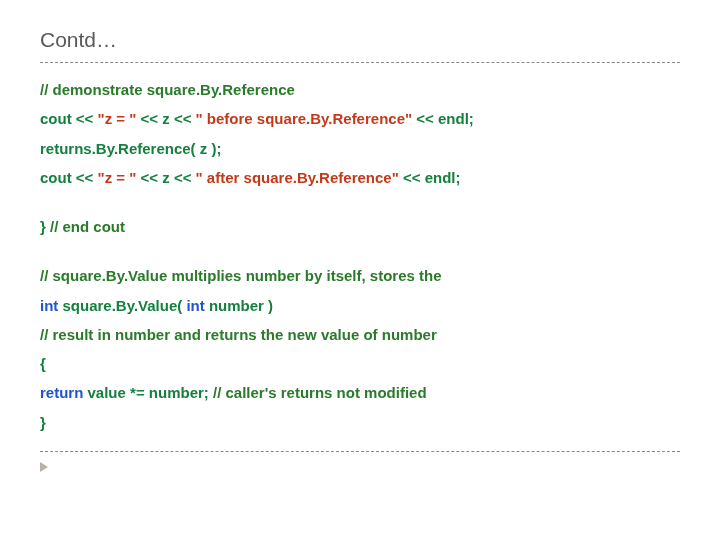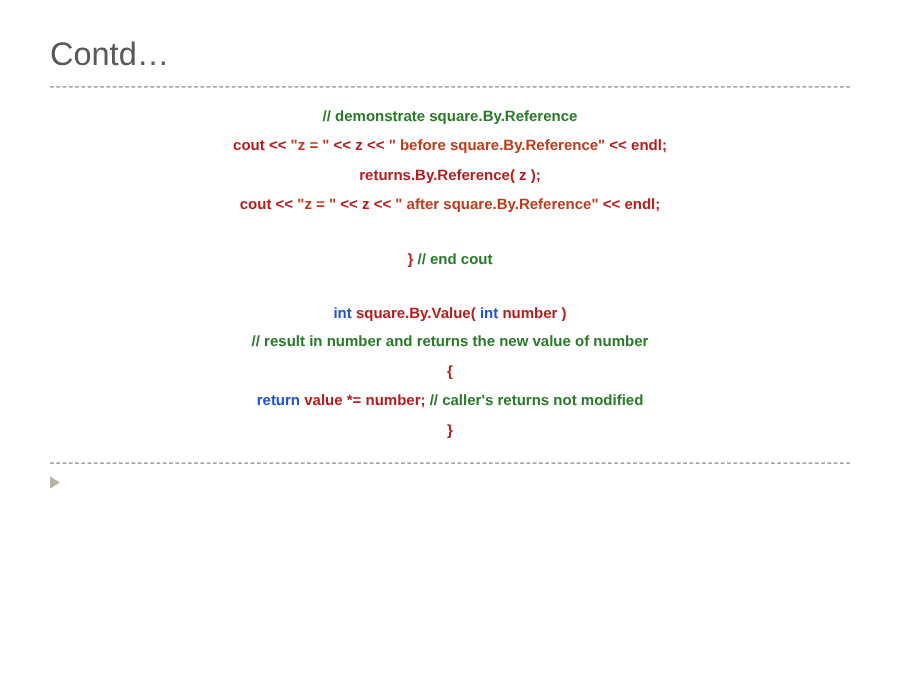--- a/index.html
+++ b/index.html
@@ -4,38 +4,38 @@
 <style>
   * { margin:0; padding:0; box-sizing:border-box; }
   body {
     width:720px; height:540px;
     background:#fff;
     font-family:Arial, Helvetica, sans-serif;
     padding:28px 40px 10px 40px;
     position:relative;
   }
   .title {
-    font-size:26px;
+    font-size:21px;
     color:#595959;
     font-weight:400;
     margin-bottom:10px;
   }
   .dash {
     border:none;
     border-top:1px dashed #888;
     margin:2px 0 12px 0;
   }
   .dash2 {
     border:none;
     border-top:1px dashed #888;
     margin-top:14px;
   }
-  .code { font-size:12px; line-height:1.95;text-align:center; }
+  .code { font-size:15px; line-height:1.95; }
   .code p { margin:0; }
-  .b  { font-weight:700; color:#b91c1c; }
+  .b  { font-weight:700; color:#15803d; }
   .cm { font-weight:700; color:#2a7a2a; }
   .bl { font-weight:700; color:#1f55cc; }
   .rd { font-weight:700; color:#c23a1a; }
   .bullet {
     display:inline-block;
     width:0; height:0;
     border-top:5px solid transparent;
     border-bottom:5px solid transparent;
     border-left:8px solid #b9b3a5;
     margin-top:10px;
@@ -51,20 +51,21 @@
 <hr class="dash">
 
 <div class="code">
   <p><span class="cm"> // demonstrate square.By.Reference</span></p>
   <p><span class="b">cout &lt;&lt; </span><span class="rd">"z = " </span><span class="b">&lt;&lt; z &lt;&lt; </span><span class="rd">" before square.By.Reference"</span><span class="b"> &lt;&lt; endl;</span></p>
   <p><span class="b">returns.By.Reference( z );</span></p>
   <p><span class="b">cout &lt;&lt; </span><span class="rd">"z = " </span><span class="b">&lt;&lt; z &lt;&lt; </span><span class="rd">" after square.By.Reference"</span><span class="b"> &lt;&lt; endl;</span></p>
   <div class="spacer"></div>
   <p><span class="b">} </span><span class="cm">// end cout</span></p>
   <div class="spacer"></div>
+  <p><span class="cm">// square.By.Value multiplies number by itself, stores the</span></p>
   <p><span class="bl">int</span><span class="b"> square.By.Value( </span><span class="bl">int</span><span class="b"> number )</span></p>
   <p><span class="cm">// result in number and returns the new value of number</span></p>
   <p><span class="b">   {</span></p>
   <p><span class="bl">return </span><span class="b">value *= number;  </span><span class="cm">// caller's returns not modified</span></p>
   <p><span class="b">}</span></p>
 </div>
 
 <hr class="dash2">
 <span class="bullet"></span>
 

